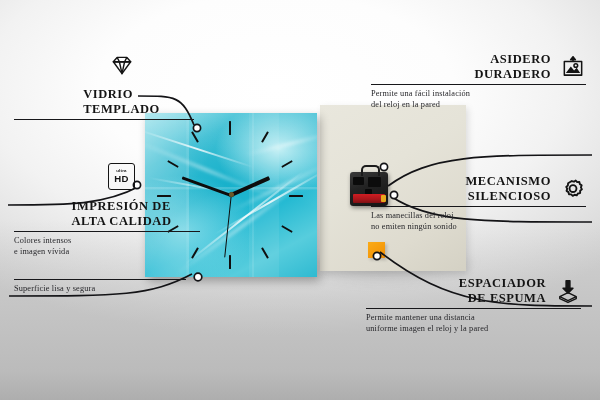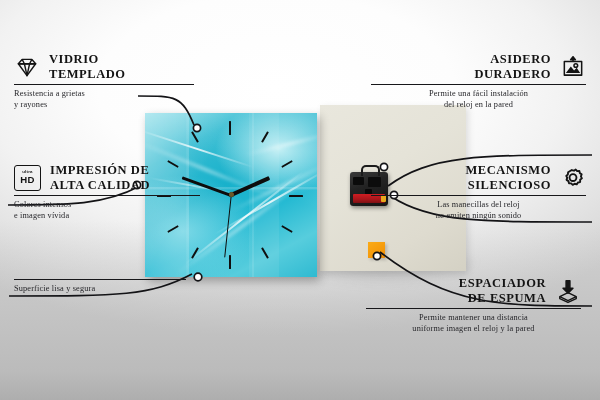--- a/index.html
+++ b/index.html
@@ -80,35 +80,35 @@
   .mech .blk3{position:absolute;left:15px;top:17px;width:7px;height:6px;background:#090909;border-radius:1px;}
 
   .foam{
     position:absolute;left:368px;top:242px;width:17px;height:16px;
     background:linear-gradient(145deg,#fbab17 0%,#f59a0b 60%,#e8890a 100%);
     box-shadow:2px 2px 3px rgba(0,0,0,.18);
   }
 
   
   .feat{position:absolute;width:215px;}
-  .feat .row{display:flex;align-items:center;gap:9px;}
+  .feat .row{display:flex;align-items:center;gap:9px;flex-direction:column;}
   .feat.right .row{flex-direction:row-reverse;}
   .feat .ttl{
     font-family:"Liberation Serif",serif;font-weight:700;
     font-size:12.5px;line-height:14.5px;letter-spacing:.55px;color:#141414;
     text-transform:uppercase;
   }
   .feat.left .ttl{text-align:left;}
   .feat.right .ttl{text-align:right;}
   .feat .rule{height:1.4px;background:#17171a;margin:3px 0 4px;}
   .feat .desc{
     font-family:"Liberation Serif",serif;font-size:8.3px;line-height:10.2px;
     color:#26262a;letter-spacing:.15px;
   }
-  .feat.right .desc{text-align:center;}
+  .feat.right .desc{text-align:left;}
   .ico{width:26px;height:26px;flex:0 0 26px;display:block;}
   .ico svg{display:block;width:26px;height:26px;}
 
   .hdbox{
     width:25px;height:24px;flex:0 0 25px;border:1.6px solid #141414;border-radius:3px;
     display:flex;flex-direction:column;align-items:center;justify-content:center;line-height:1;
   }
   .hdbox .u{font-family:"Liberation Sans",sans-serif;font-size:4.4px;font-weight:700;letter-spacing:.2px;color:#141414;}
   .hdbox .h{font-family:"Liberation Sans",sans-serif;font-size:9.6px;font-weight:700;letter-spacing:.2px;color:#141414;margin-top:.5px;}
 </style>
@@ -190,24 +190,20 @@
           <path d="M7.5 5 L9.6 9 L12 20 L14.4 9 L16.5 5"></path>
             <path d="M4 9 H20"></path>
         </svg>
       </span>
       <span class="ttl">
         <span>VIDRIO</span><br>
         <span>TEMPLADO</span>
       </span>
     </div>
     <div class="rule" style="width:180px;"></div>
-    <div class="desc">
-      <span>Resistencia a grietas</span><br>
-      <span>y rayones</span>
-    </div>
   </div>
 
   <div class="feat left" style="left:14px;top:163px;">
     <div class="row">
       <span class="hdbox">
         <span class="u">ultra</span>
         <span class="h">HD</span>
       </span>
       <span class="ttl">
         <span>IMPRESIÓN DE</span><br>
@@ -244,21 +240,21 @@
         <span>DURADERO</span>
       </span>
     </div>
     <div class="rule" style="width:215px;margin-left:auto;"></div>
     <div class="desc">
       <span>Permite una fácil instalación</span><br>
       <span>del reloj en la pared</span>
     </div>
   </div>
 
-  <div class="feat right" style="left:371px;top:163px;">
+  <div class="feat right" style="left:371px;top:174px;">
     <div class="row">
       <span class="ico">
         <svg viewBox="0 0 24 24" fill="none" stroke="#141414" stroke-width="1.7" stroke-linejoin="round">
           <path d="M12 3.4 L14 4 L15.6 2.9 L16.9 4.4 L18.9 4.2 L19.3 6.2 L21 7.2 L20.3 9.1 L21.2 10.9 L19.6 12.2 L19.6 14.3 L17.6 14.7 L16.5 16.4 L14.6 15.8 L12.9 16.8 L11.5 15.4 L9.5 15.3 L9 13.4 L7.3 12.3 L7.9 10.4 L7 8.7 L8.5 7.4 L8.7 5.4 Z" transform="translate(-1.4,1.2) scale(1.02)"></path>
           <circle cx="12" cy="11.6" r="3.2"></circle>
         </svg>
       </span>
       <span class="ttl">
         <span>MECANISMO</span><br>
         <span>SILENCIOSO</span>

